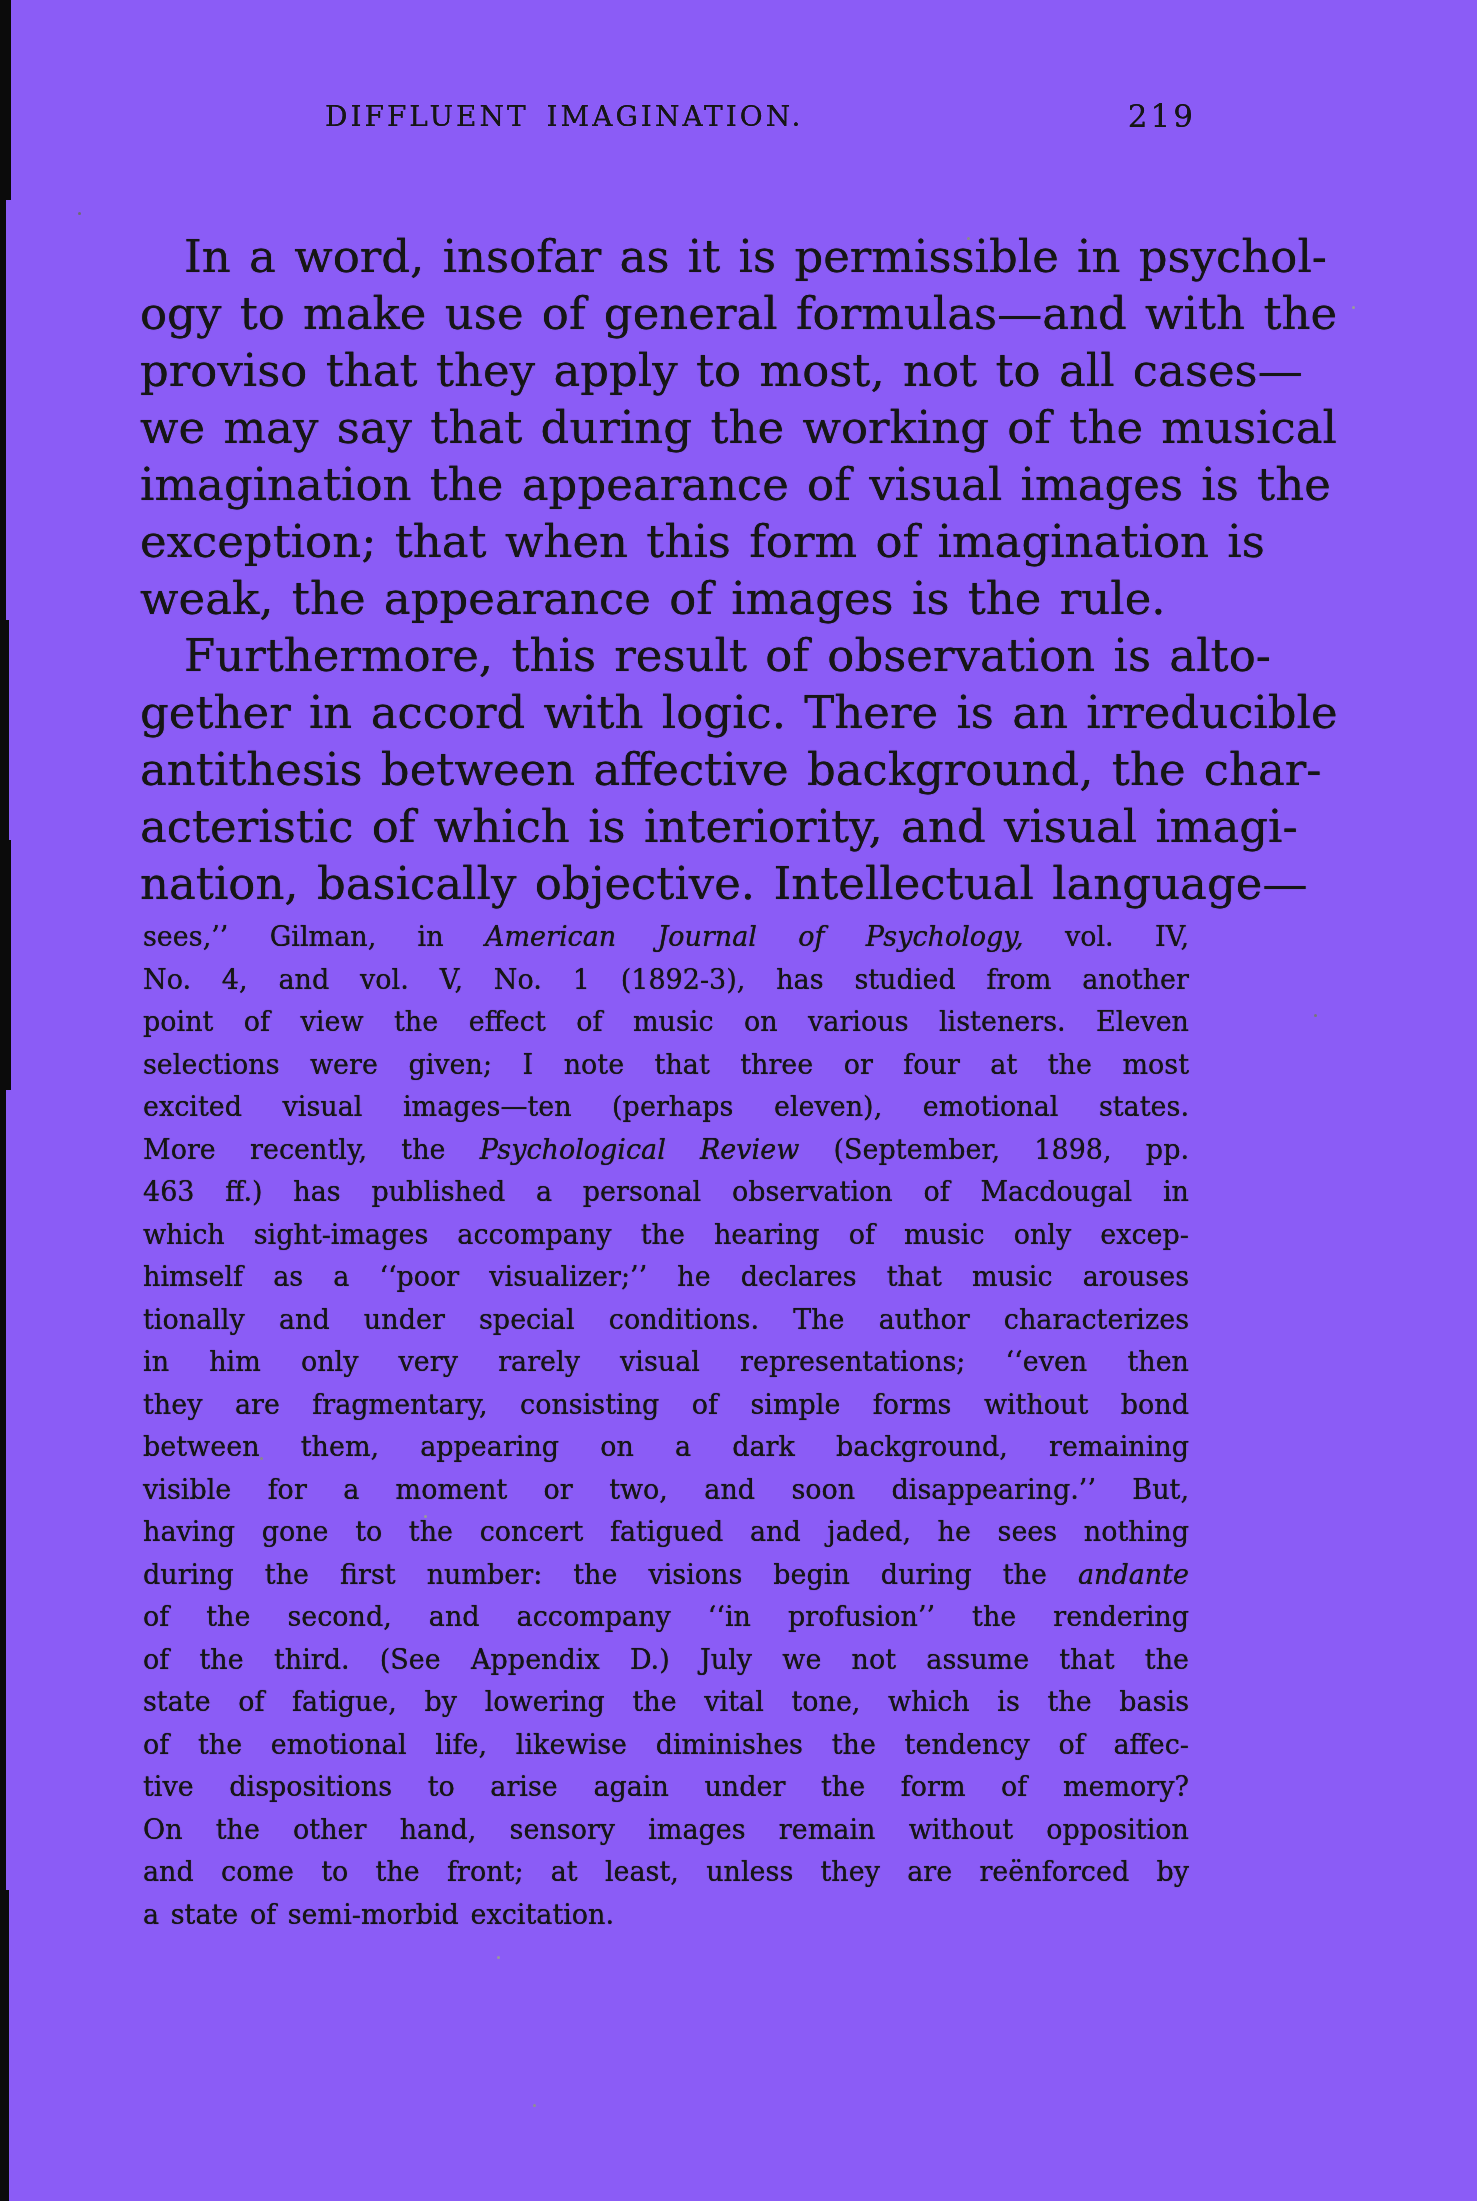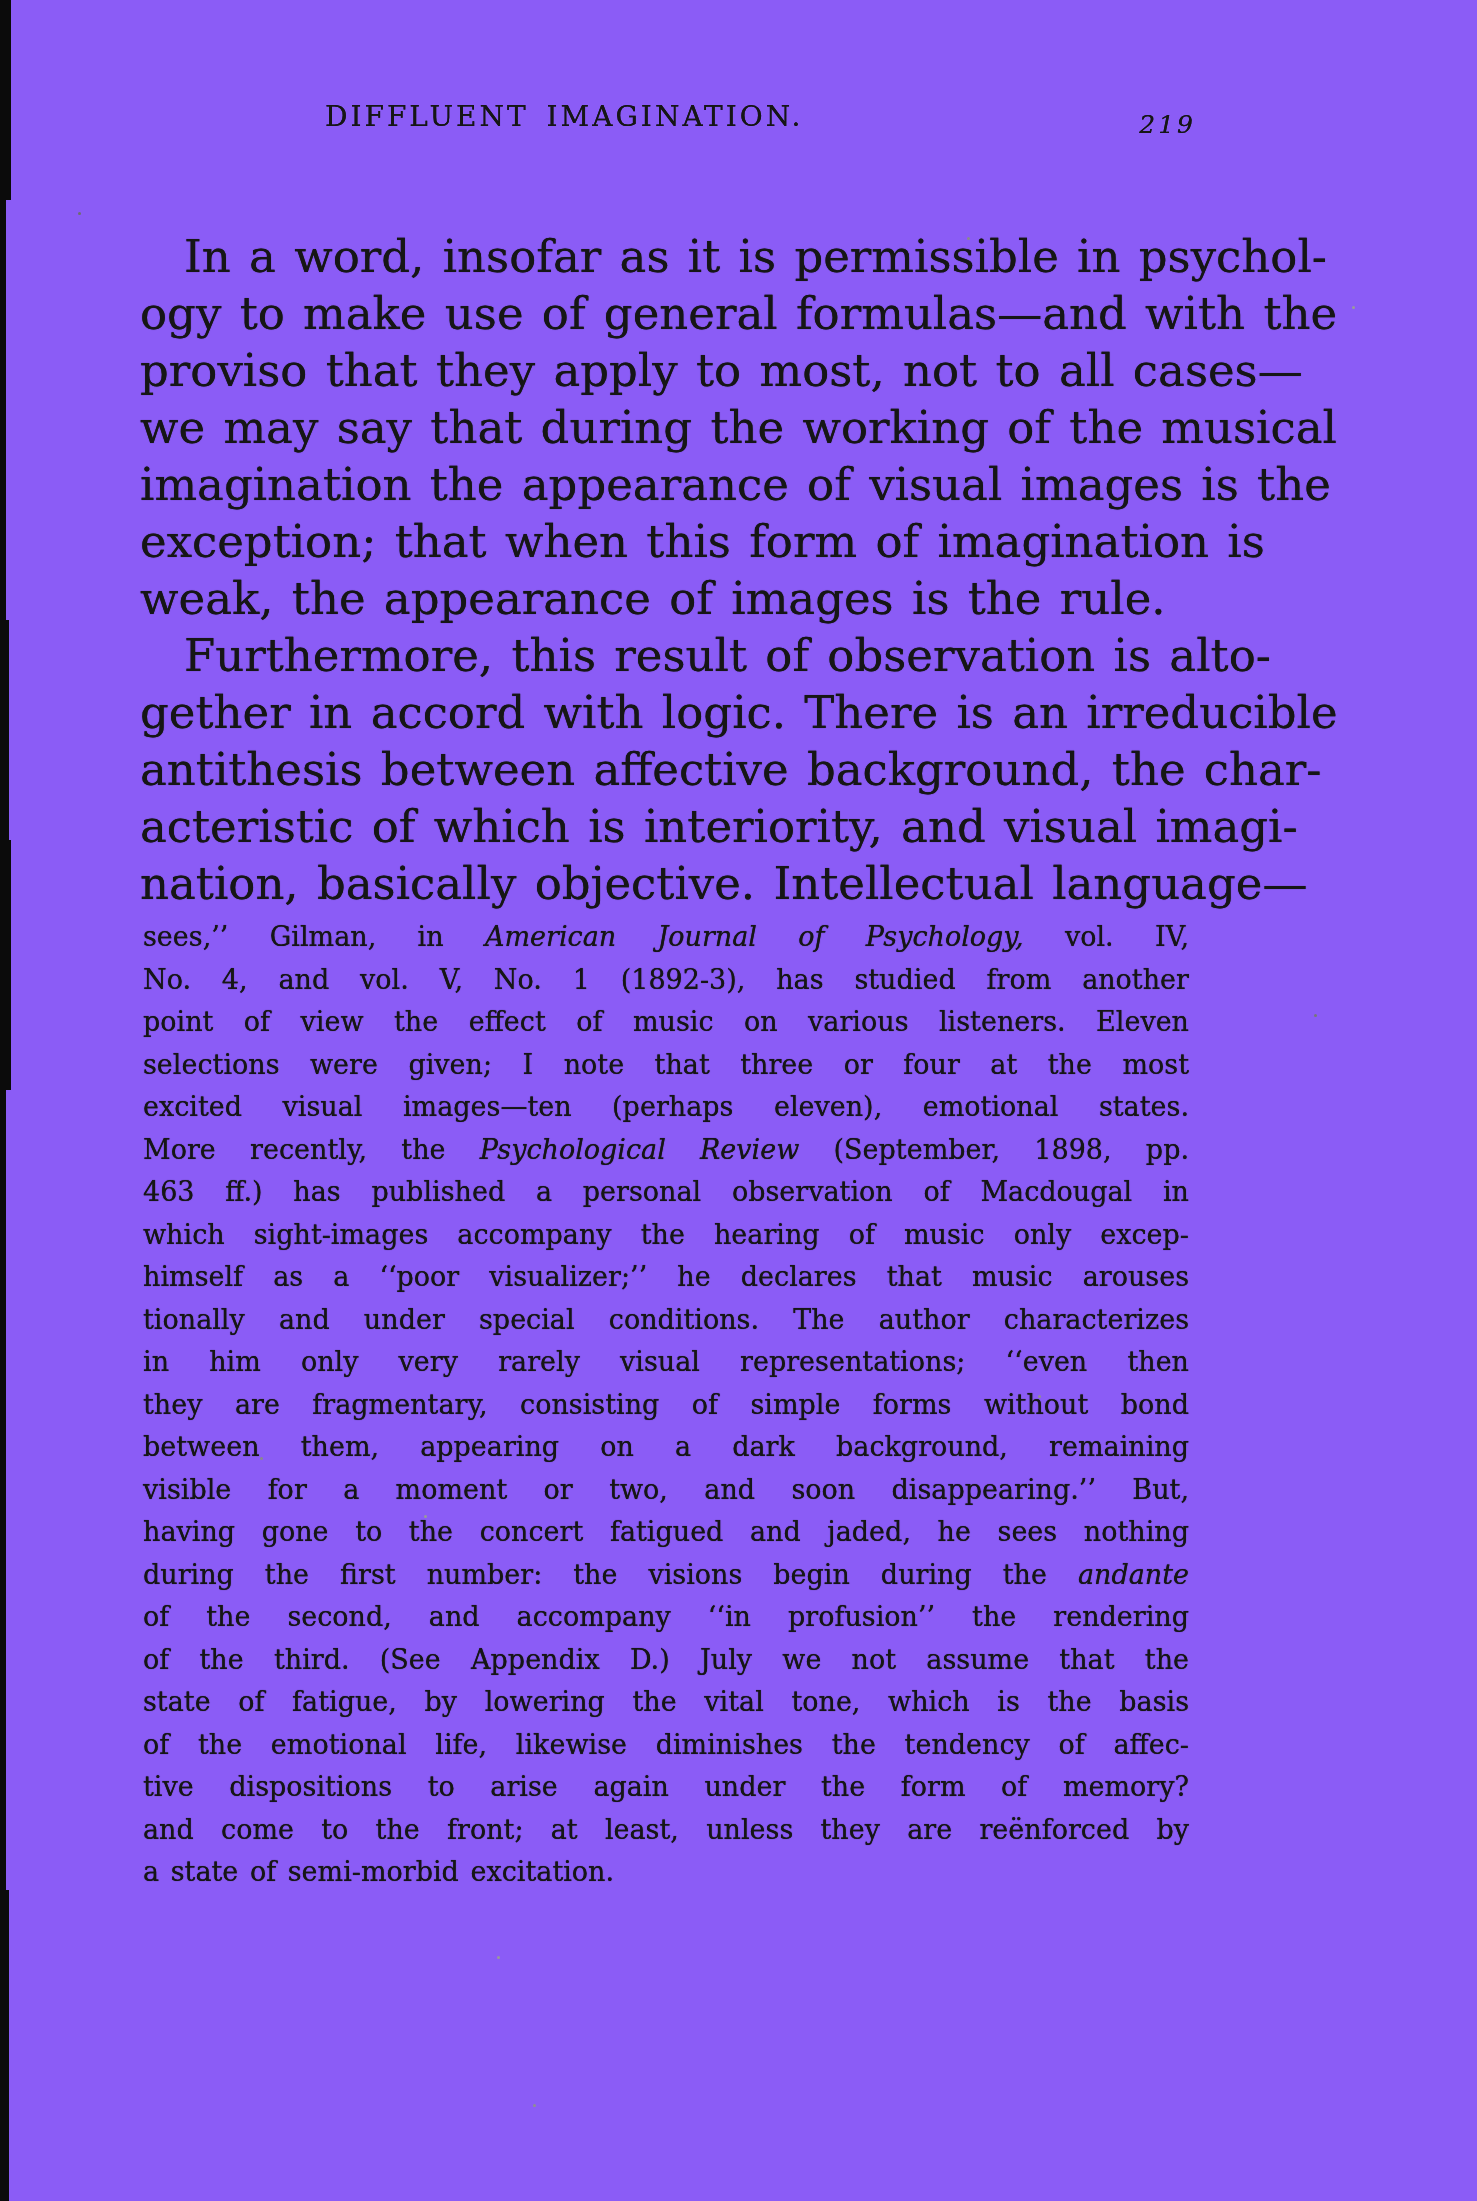--- a/index.html
+++ b/index.html
@@ -40,24 +40,23 @@
   .running-head {
     position: absolute; top: 98px; left: 140px; width: 1056px; height: 40px;
   }
   .head-title {
     position: absolute; left: 185px; top: 2px;
     font-size: 28px; letter-spacing: 3px;
     word-spacing: 6px;
     text-shadow: 0 0 0.6px #161616;
   }
   .page-number {
-    position: absolute; right: 0; top: 12px;
-    font-size: 25px; letter-spacing: 3px;
+    position: absolute; right: 0; top: 0;
+    font-size: 31px; letter-spacing: 3px;
     text-shadow: 0 0 0.6px #161616;
-    font-style: italic;
   }
   .body-text {
     position: absolute; left: 140px; top: 228px; width: 1050px;
   }
   .body-line {
     font-size: 45px; line-height: 57px; height: 57px;
     white-space: nowrap;
     text-align: justify; text-align-last: justify;
     word-spacing: 4px;
     text-shadow: 0 0 0.7px #161616;
@@ -127,16 +126,17 @@
       <div class="fn-line"><span>they are fragmentary, consisting of simple forms without bond</span></div>
       <div class="fn-line"><span>between them, appearing on a dark background, remaining</span></div>
       <div class="fn-line"><span>visible for a moment or two, and soon disappearing.’’  But,</span></div>
       <div class="fn-line"><span>having gone to the concert fatigued and jaded, he sees nothing</span></div>
       <div class="fn-line"><span>during the first number:  the visions begin during the </span><span class="it">andante</span></div>
       <div class="fn-line"><span>of the second, and accompany ‘‘in profusion’’ the rendering</span></div>
       <div class="fn-line"><span>of the third.  (See Appendix D.)  July we not assume that the</span></div>
       <div class="fn-line"><span>state of fatigue, by lowering the vital tone, which is the basis</span></div>
       <div class="fn-line"><span>of the emotional life, likewise diminishes the tendency of affec-</span></div>
       <div class="fn-line"><span>tive dispositions to arise again under the form of memory?</span></div>
+      <div class="fn-line"><span>On the other hand, sensory images remain without opposition</span></div>
       <div class="fn-line"><span>and come to the front;  at least, unless they are reënforced by</span></div>
       <div class="fn-line short"><span>a state of semi-morbid excitation.</span></div>
     </div>
 </div>
 
 </body></html>

